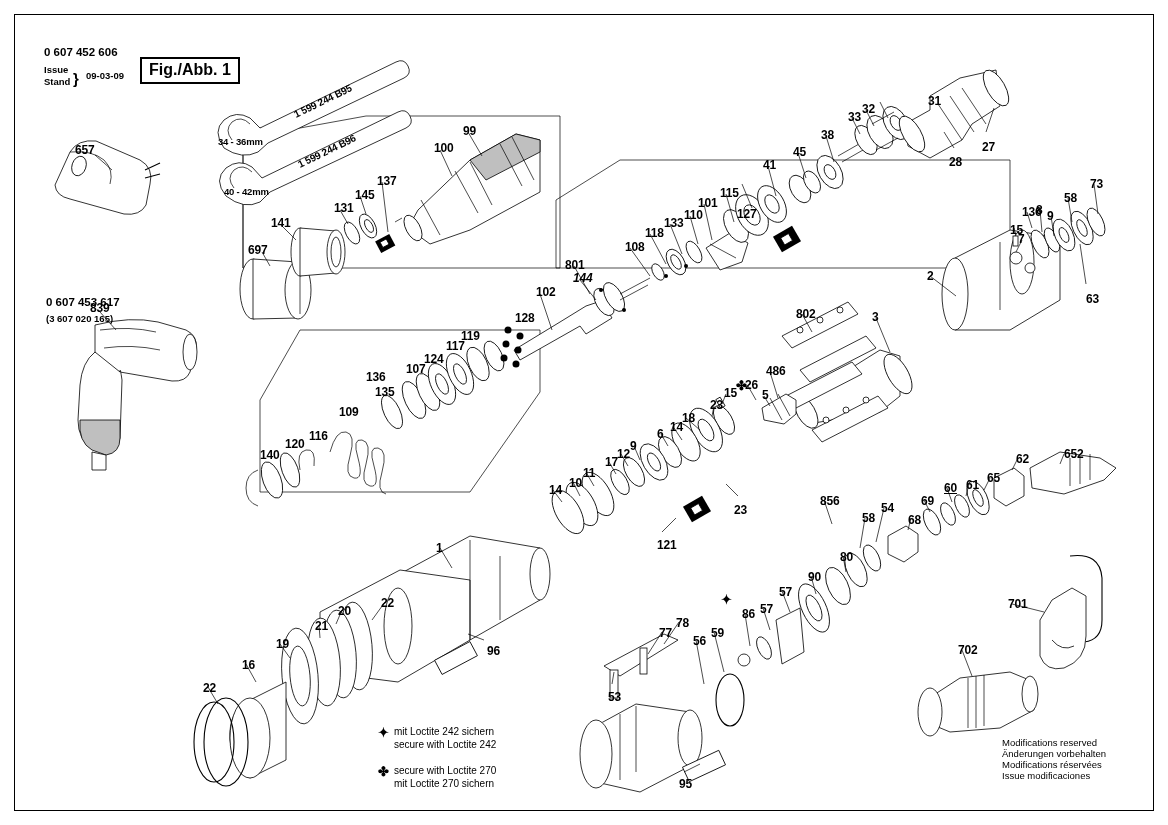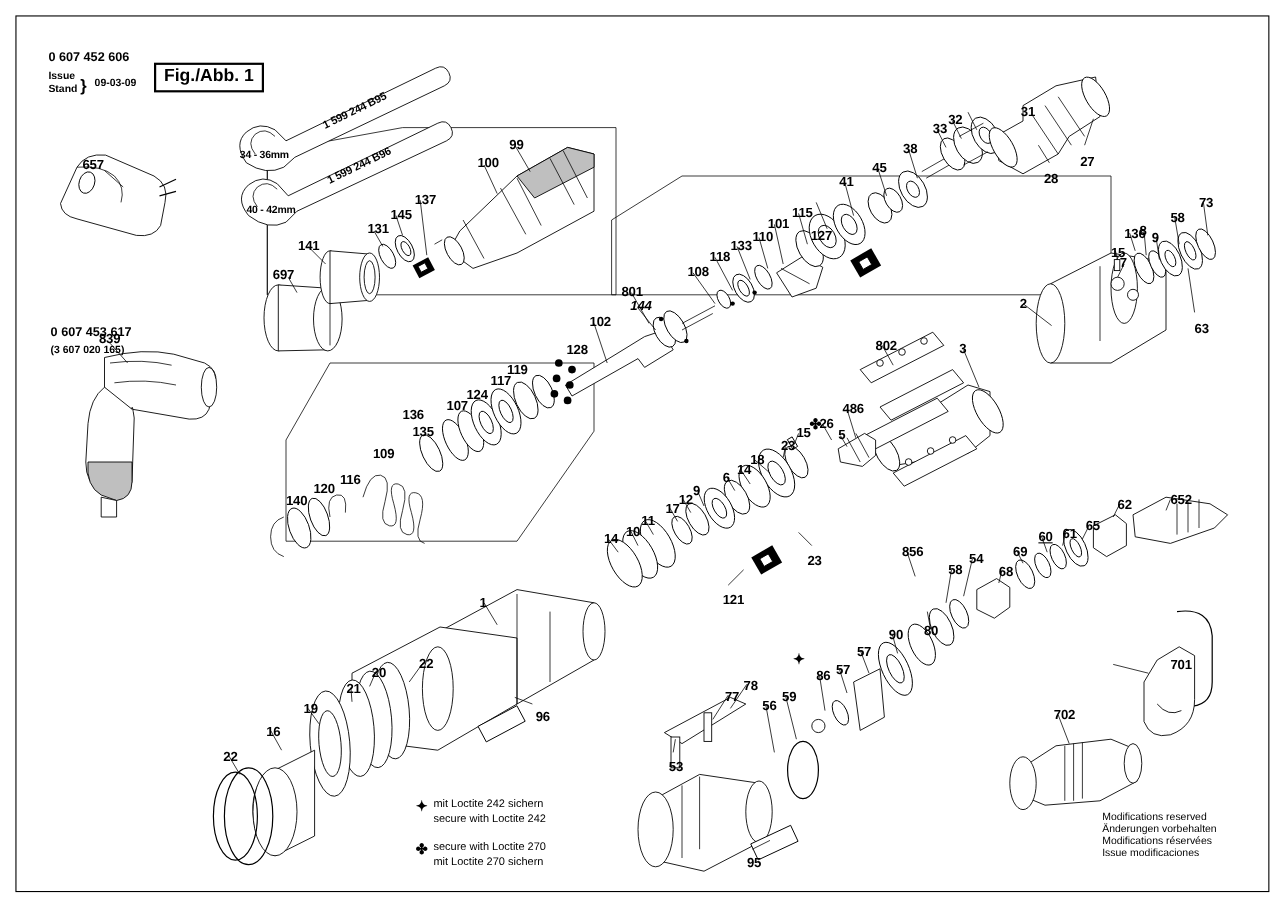--- a/index.html
+++ b/index.html
@@ -568,28 +568,28 @@
       <div class="num big" style="left: 820px; top: 494px;">856</div>
       <div class="num big" style="left: 1016px; top: 452px;">62</div>
       <div class="num big" style="left: 1064px; top: 447px;">652</div>
       <div class="num big" style="left: 987px; top: 471px;">65</div>
       <div class="num big" style="left: 966px; top: 478px;">61</div>
       <div class="num big" style="left: 944px; top: 481px; text-decoration: underline;">60</div>
       <div class="num big" style="left: 921px; top: 494px;">69</div>
       <div class="num big" style="left: 908px; top: 513px;">68</div>
       <div class="num big" style="left: 881px; top: 501px;">54</div>
       <div class="num big" style="left: 862px; top: 511px;">58</div>
-      <div class="num big" style="left: 840px; top: 550px; margin-top: 16px;">80</div>
+      <div class="num big" style="left: 840px; top: 550px;">80</div>
       <div class="num big" style="left: 808px; top: 570px;">90</div>
       <div class="num big" style="left: 779px; top: 585px;">57</div>
       <div class="num big" style="left: 760px; top: 602px;">57</div>
       <div class="num big" style="left: 742px; top: 607px;">86</div>
       <div class="num big" style="left: 711px; top: 626px;">59</div>
       <div class="num big" style="left: 693px; top: 634px;">56</div>
       <div class="num big" style="left: 676px; top: 616px;">78</div>
       <div class="num big" style="left: 659px; top: 626px;">77</div>
       <div class="num big" style="left: 608px; top: 690px;">53</div>
       <div class="num big" style="left: 679px; top: 777px;">95</div>
-      <div class="num big" style="left: 1064px; top: 597px; text-align: center;">701</div>
+      <div class="num big" style="left: 1008px; top: 597px; text-align: center;">701</div>
       <div class="num big" style="left: 958px; top: 643px;">702</div>
     </div>
 
 </div>
 
 </body></html>

